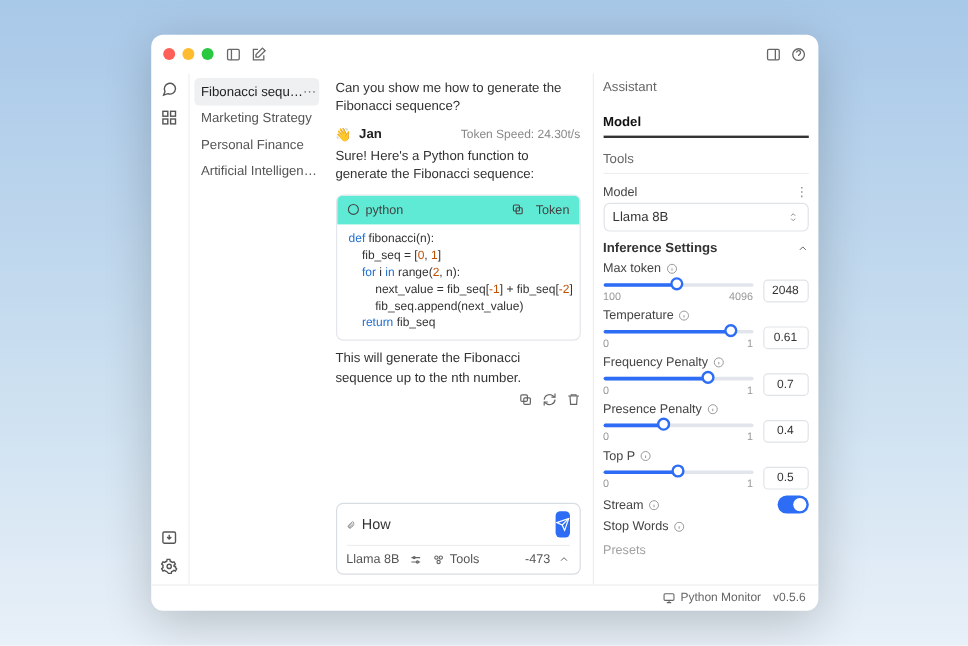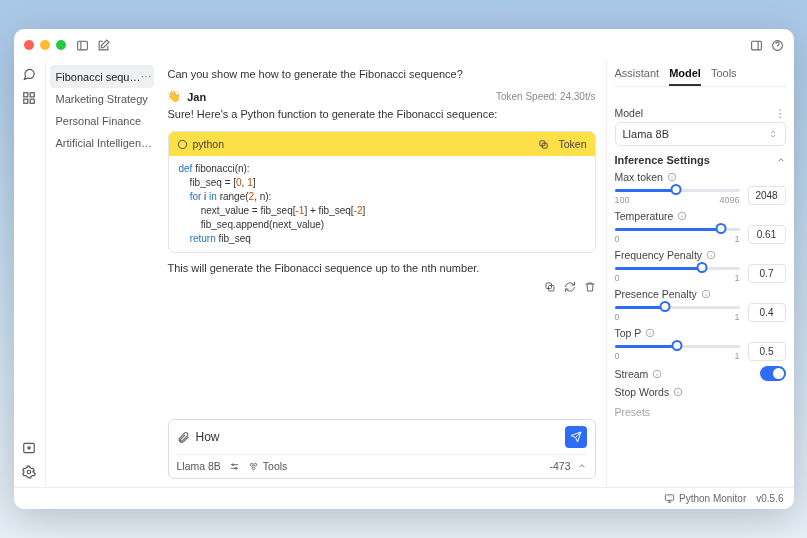--- a/index.html
+++ b/index.html
@@ -1,17 +1,17 @@
 <!DOCTYPE html>
 <html><head>
 <meta charset="utf-8">
 <style>
 * { box-sizing: border-box; margin: 0; padding: 0; }
 body { font-family: -apple-system, BlinkMacSystemFont, "Segoe UI", sans-serif; background: linear-gradient(180deg, #a8c8e8 0%, #cce0f0 60%, #e8f0f8 100%); width: 807px; height: 538px; overflow: hidden; position: relative; display: flex; align-items: center; justify-content: center; }
-.window { width: 780px; height: 480px; background: #fff; border-radius: 10px; box-shadow: 0 10px 40px rgba(0,0,0,0.2); display: flex; flex-direction: column; overflow: hidden; position: relative; }
+.window { width: 556px; height: 480px; background: #fff; border-radius: 10px; box-shadow: 0 10px 40px rgba(0,0,0,0.2); display: flex; flex-direction: column; overflow: hidden; position: relative; }
 .titlebar { height: 32px; display: flex; align-items: center; padding: 0 10px; }
 .traffic { display: flex; gap: 6px; }
 .dot { width: 10px; height: 10px; border-radius: 50%; }
 .dot.red { background: #ff5f57; }
 .dot.yellow { background: #febc2e; }
 .dot.green { background: #28c840; }
 .tb-icons { display: flex; gap: 8px; margin-left: 10px; color: #666; }
 .tb-icons svg { width: 13px; height: 13px; }
 .tb-right { margin-left: auto; display: flex; gap: 8px; color: #666; }
 .tb-right svg { width: 13px; height: 13px; }
@@ -22,38 +22,38 @@
 .sidebar { width: 112px; padding: 4px 4px; font-size: 11px; color: #555; }
 .side-item { padding: 5px 6px; border-radius: 4px; white-space: nowrap; overflow: hidden; text-overflow: ellipsis; cursor: pointer; display:flex; align-items:center; }
 .side-item.active { background: #eef0f2; color: #222; font-weight: 500; }
 .side-item .more { margin-left:auto; color:#888; }
 .main { flex: 1; display: flex; flex-direction: column; padding: 6px 10px 8px 10px; overflow: hidden; font-size: 11px; }
 .msg { margin-bottom: 8px; }
 .msg-head { display: flex; align-items: center; gap: 6px; font-weight: 600; font-size: 11px; color: #222; margin-bottom: 4px; }
 .msg-head .meta { margin-left: auto; font-weight: 400; color: #888; font-size: 10px; }
 .msg-body { color: #333; line-height: 1.4; }
 .codecard { border: 1px solid #e3e6ea; border-radius: 6px; margin: 8px 0; overflow: hidden; }
-.codehead { display: flex; align-items: center; padding: 5px 8px; font-size: 10.5px; color: #444; background: #fde047; }
+.codehead { display: flex; align-items: center; padding: 5px 8px; font-size: 10.5px; color: #444; background: #5eead4; }
 .codehead svg { width: 11px; height: 11px; margin-right: 5px; }
 .copy { margin-left: auto; display: flex; align-items: center; gap: 4px; color: #444; cursor: pointer; }
 .codebody { padding: 6px 10px; font-family: Liberation Sans, sans-serif; font-size: 10px; color: #333; line-height: 1.4; white-space: pre; }
 .k { color: #1f6fd0; }
 .n { color: #c05000; }
 .msg-actions { display: flex; gap: 8px; justify-content: flex-end; color: #666; margin-top: 4px; }
 .msg-actions svg { width: 12px; height: 12px; }
 .composer { margin-top: auto; border: 1px solid #d8dde3; border-radius: 6px; padding: 6px 8px; }
 .comp-row1 { display: flex; align-items: center; gap: 6px; }
 .comp-row1 input { flex: 1; border: none; outline: none; font-size: 12px; color: #333; }
 .send { width: 22px; height: 22px; background: #2d6df6; border-radius: 4px; display: flex; align-items: center; justify-content: center; }
 .send svg { width: 12px; height: 12px; color: #fff; }
 .comp-row2 { display: flex; align-items: center; gap: 8px; margin-top: 6px; font-size: 10.5px; color: #555; border-top: 1px solid #eee; padding-top: 5px; }
 .chip { display: flex; align-items: center; gap: 4px; }
 .comp-row2 .right { margin-left: auto; display:flex; align-items:center; gap:6px; }
 .rightpanel { width: 188px; border-left: 1px solid #eee; padding: 4px 8px; font-size: 11px; color: #333; overflow-y: auto; }
-.tabs { display: flex; gap: 10px; font-size: 11px; margin-bottom: 20px; border-bottom:1px solid #eee; }
+.tabs { display: flex; gap: 10px; font-size: 11px; margin-bottom: 8px; border-bottom:1px solid #eee;flex-direction:column; }
 .tab { padding: 2px 0 5px 0; color: #666; cursor: pointer; }
 .tab.active { color: #111; font-weight: 600; border-bottom: 2px solid #333; }
 .sect-head { display: flex; align-items: center; font-size: 10.5px; color: #444; margin: 5px 0 3px; }
 .sect-head .more { margin-left: auto; color: #888; }
 .select { border: 1px solid #e0e3e8; border-radius: 5px; padding: 5px 7px; font-size: 11px; display: flex; align-items: center; }
 .select svg { margin-left: auto; width: 10px; height: 10px; color: #888; }
 .group-title { font-weight: 600; font-size: 11px; margin: 8px 0 4px; display:flex; align-items:center; }
 .group-title svg { margin-left:auto; width:10px;height:10px; }
 .prop { margin: 5px 0; }
 .prop-label { display: flex; align-items: center; gap: 4px; font-size: 10.5px; color: #444; margin-bottom: 2px; }

